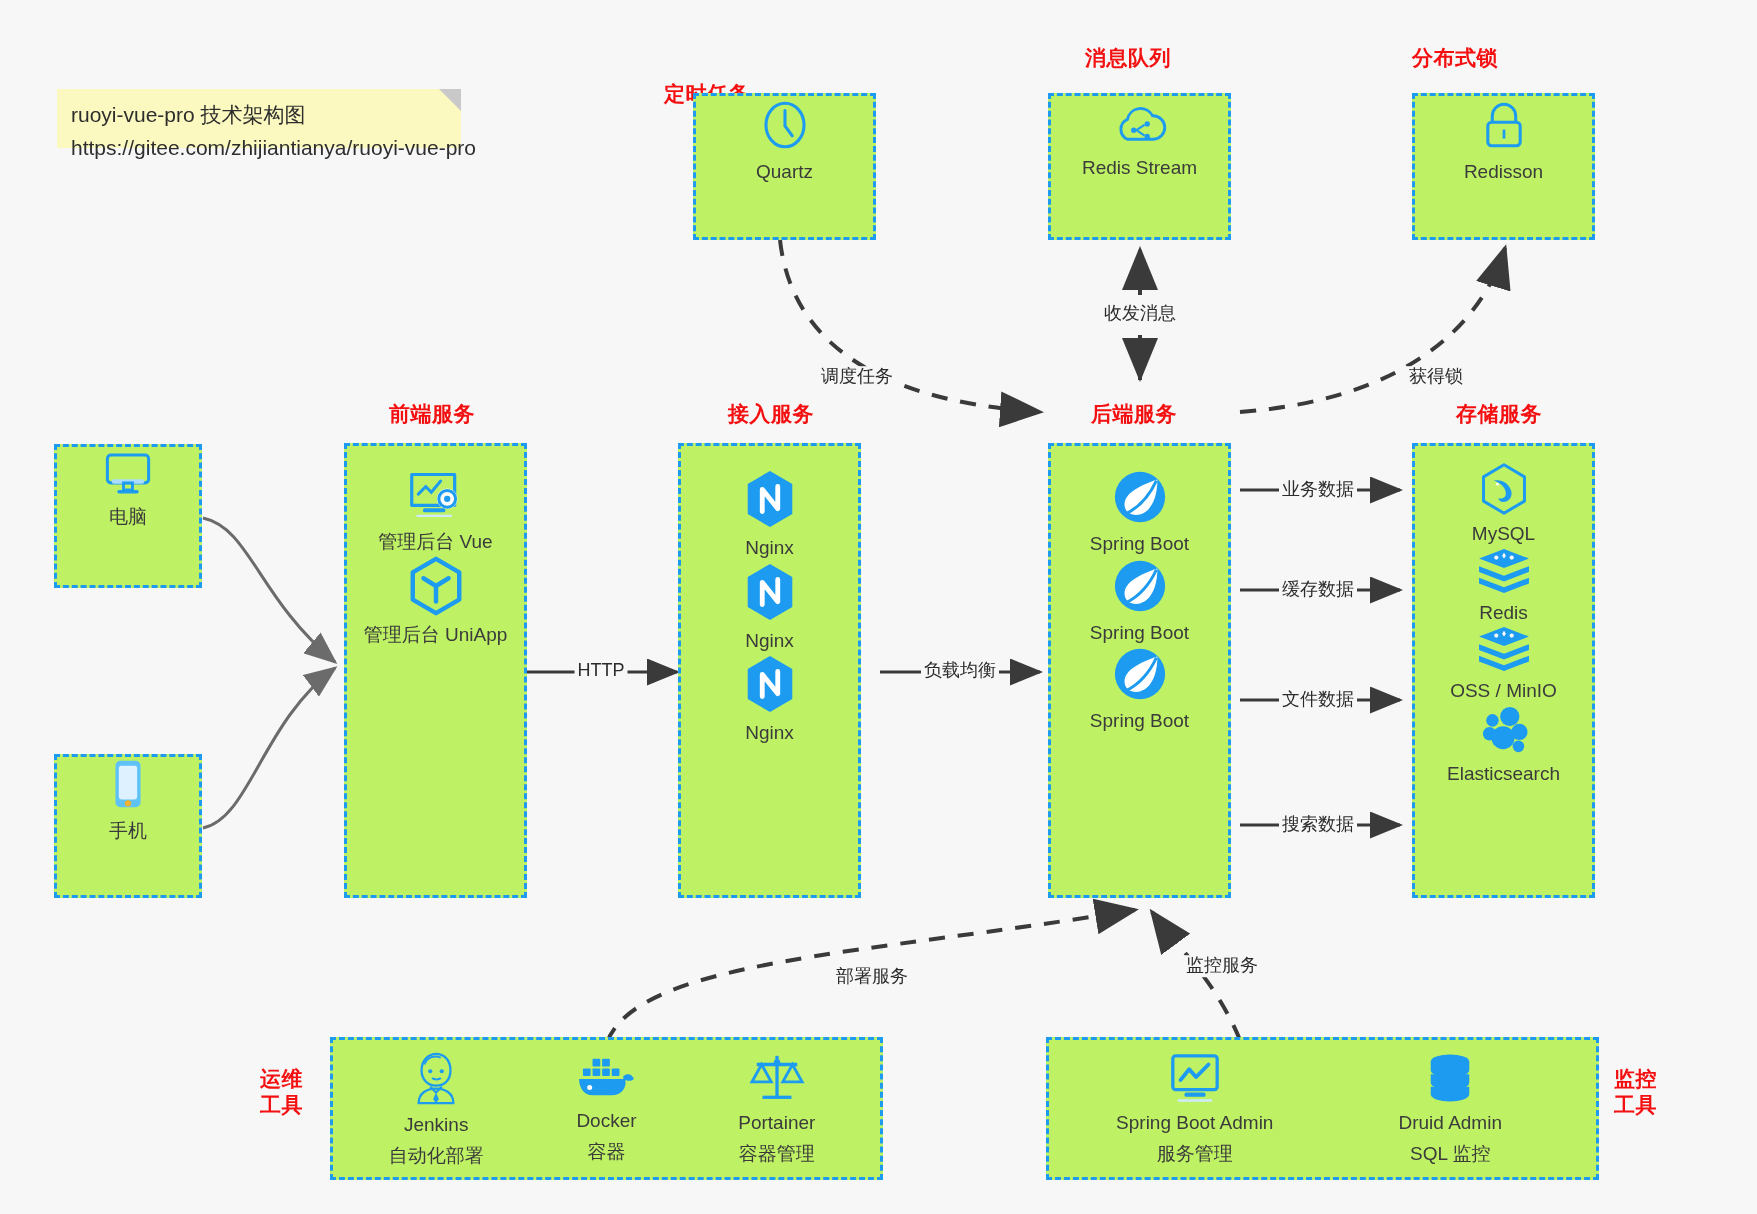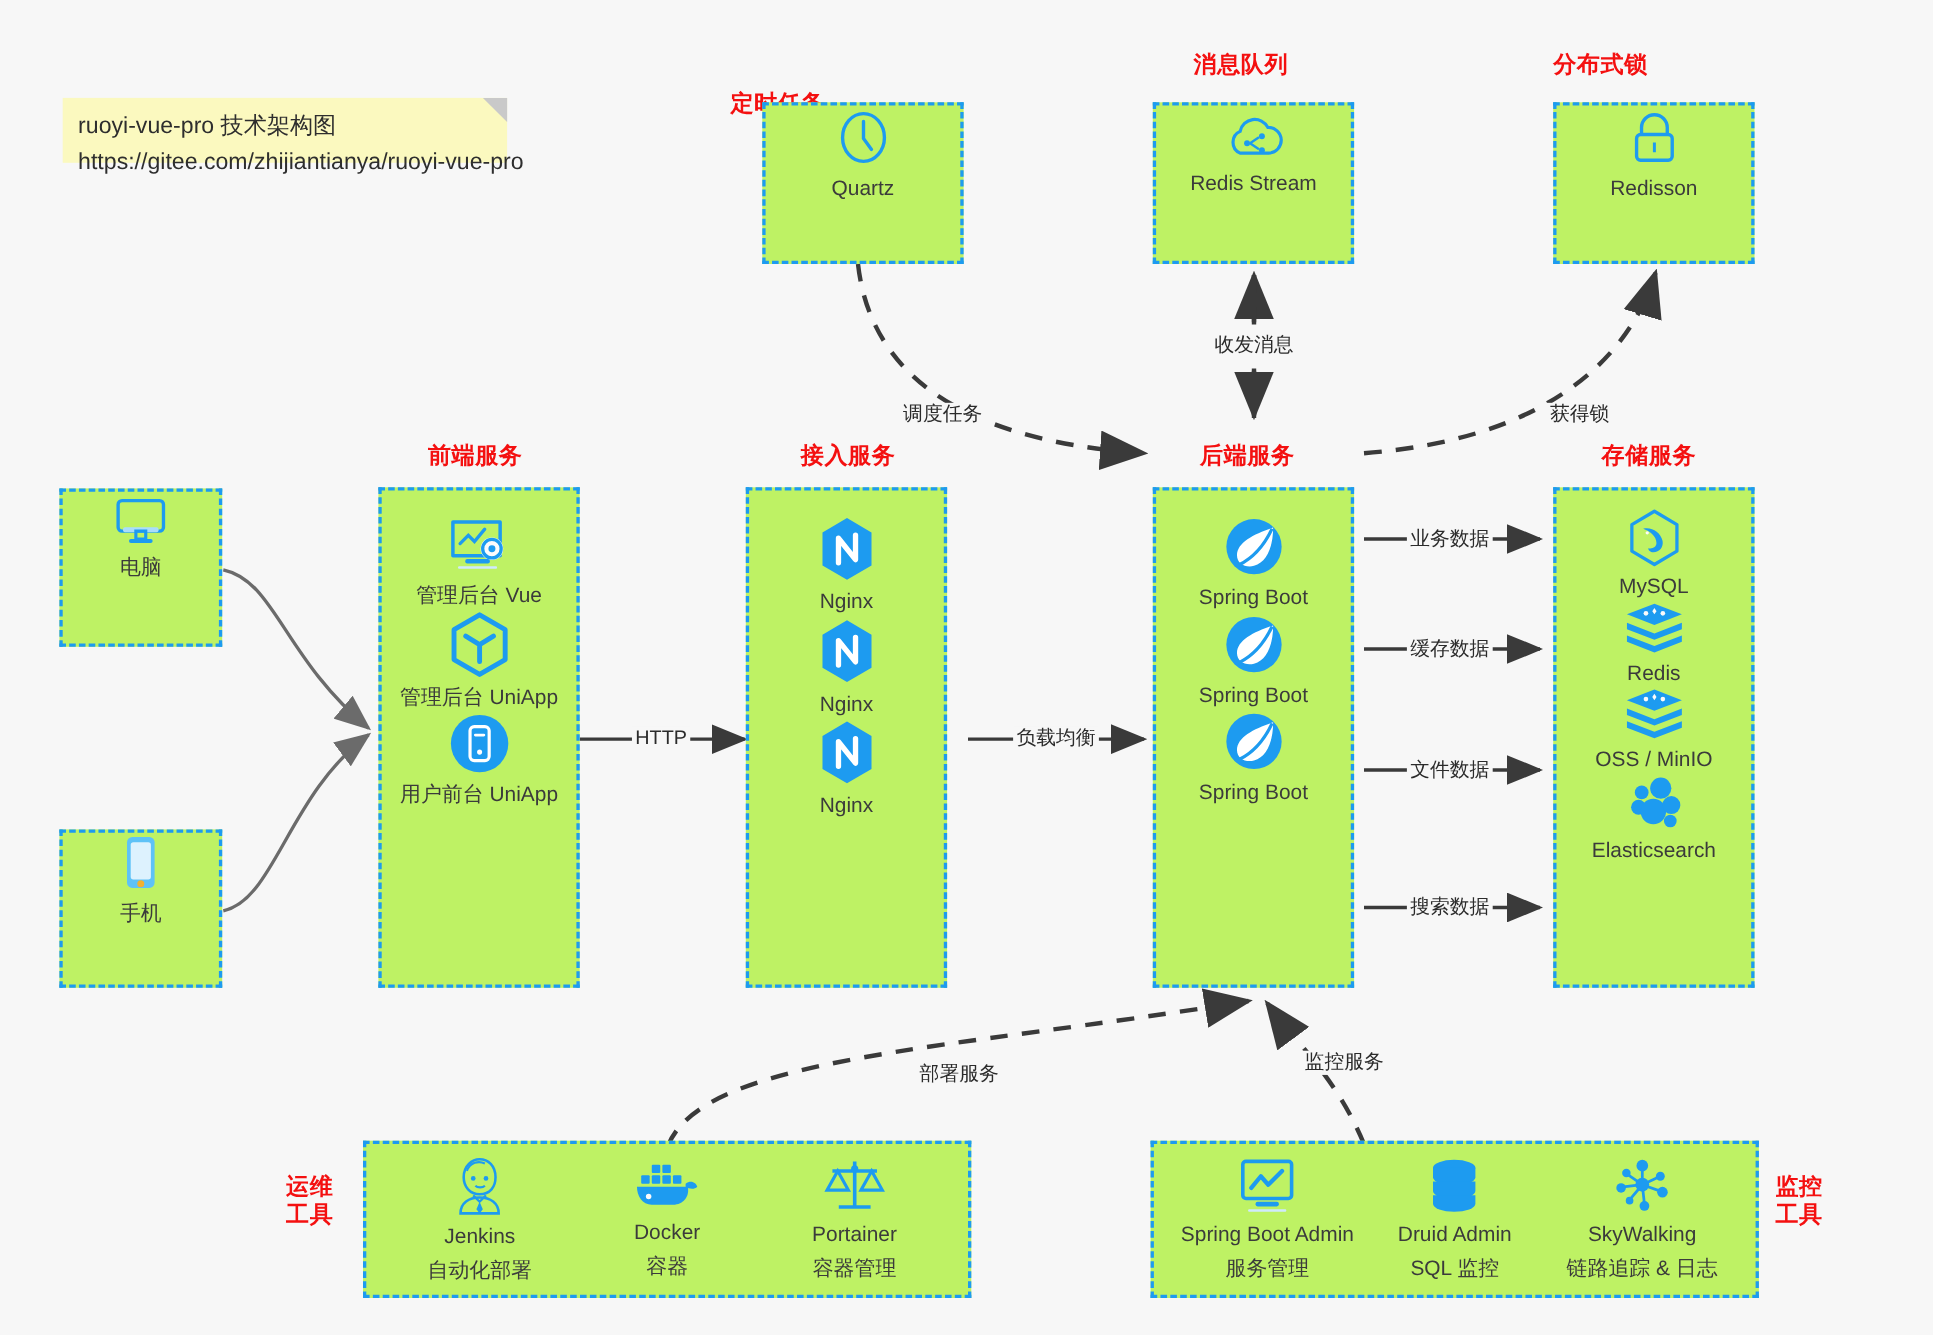--- a/index.html
+++ b/index.html
@@ -209,29 +209,20 @@
         <rect x="12" y="50" width="38" height="2.5" rx="1" fill="#cfeafd"></rect>
       </svg>
       <div class="cap">管理后台 Vue</div>
     </div>
     <div class="node">
       <svg class="ico" width="60" height="62" viewBox="0 0 60 64">
         <path d="M30 4 L54 18 V46 L30 60 L6 46 V18 Z" fill="none" stroke="#1d9bf0" stroke-width="4.6" stroke-linejoin="round"></path>
         <path d="M30 32 V48 M30 32 L17 24 M30 32 L43 24" fill="none" stroke="#1d9bf0" stroke-width="4.6" stroke-linecap="round"></path>
       </svg>
       <div class="cap">管理后台 UniApp</div>
-    </div>
-    <div class="node">
-      <svg class="ico" width="58" height="58" viewBox="0 0 60 60">
-        <circle cx="30" cy="30" r="27" fill="#1d9bf0"></circle>
-        <rect x="21" y="14" width="18" height="32" rx="4" fill="none" stroke="#ffffff" stroke-width="3"></rect>
-        <path d="M26 22 H34" stroke="#ffffff" stroke-width="2.6" stroke-linecap="round"></path>
-        <circle cx="30" cy="38" r="2.4" fill="#ffffff"></circle>
-      </svg>
-      <div class="cap">用户前台 UniApp</div>
     </div>
   </div>
 
   <div class="box-title" style="left:728px; top:400px;">接入服务</div>
   <div class="box" style="left:678px; top:443px; width:183px; height:455px; padding:22px 0;">
     <div class="node">
       <svg class="ico" width="58" height="62" viewBox="0 0 58 64">
         <path d="M29 3 L52 16.5 V47.5 L29 61 L6 47.5 V16.5 Z" fill="#1d9bf0"></path>
         <path d="M21 45 V22 L37 42 V19" fill="none" stroke="#ffffff" stroke-width="5" stroke-linejoin="round" stroke-linecap="round"></path>
       </svg>
@@ -400,36 +391,19 @@
     <div class="node">
       <svg class="ico" width="52" height="54" viewBox="0 0 54 56">
         <ellipse cx="27" cy="11" rx="20" ry="7.5" fill="#1d9bf0"></ellipse>
         <path d="M7 11 V20 A20 7.5 0 0 0 47 20 V11" fill="#1d9bf0"></path>
         <path d="M7 24 V33 A20 7.5 0 0 0 47 33 V24" fill="#1d9bf0"></path>
         <path d="M7 37 V45 A20 7.5 0 0 0 47 45 V37" fill="#1d9bf0"></path>
       </svg>
       <div class="cap">Druid Admin</div>
       <div class="cap2">SQL 监控</div>
     </div>
-    <div class="node">
-      <svg class="ico" width="56" height="54" viewBox="0 0 58 56">
-        <g stroke="#1d9bf0" stroke-width="2.6">
-          <path d="M29 27 L29 11 M29 27 L44 20 M29 27 L46 33 M29 27 L16 18 M29 27 L11 29 M29 27 L18 40 M29 27 L31 45"></path>
-        </g>
-        <circle cx="29" cy="27" r="6.5" fill="#1d9bf0"></circle>
-        <circle cx="29" cy="9" r="5.5" fill="#1d9bf0"></circle>
-        <circle cx="46" cy="19" r="4.2" fill="#1d9bf0"></circle>
-        <circle cx="48" cy="34" r="5" fill="#1d9bf0"></circle>
-        <circle cx="14" cy="16" r="4" fill="#1d9bf0"></circle>
-        <circle cx="9" cy="30" r="4.5" fill="#1d9bf0"></circle>
-        <circle cx="17" cy="42" r="3.6" fill="#1d9bf0"></circle>
-        <circle cx="31" cy="47" r="4.6" fill="#1d9bf0"></circle>
-      </svg>
-      <div class="cap">SkyWalking</div>
-      <div class="cap2">链路追踪 &amp; 日志</div>
-    </div>
   </div>
   <div class="box-title side" style="left:1614px; top:1066px;">
     <div>监控</div>
     <div>工具</div>
   </div>
 
 </div>
 
 </body></html>

